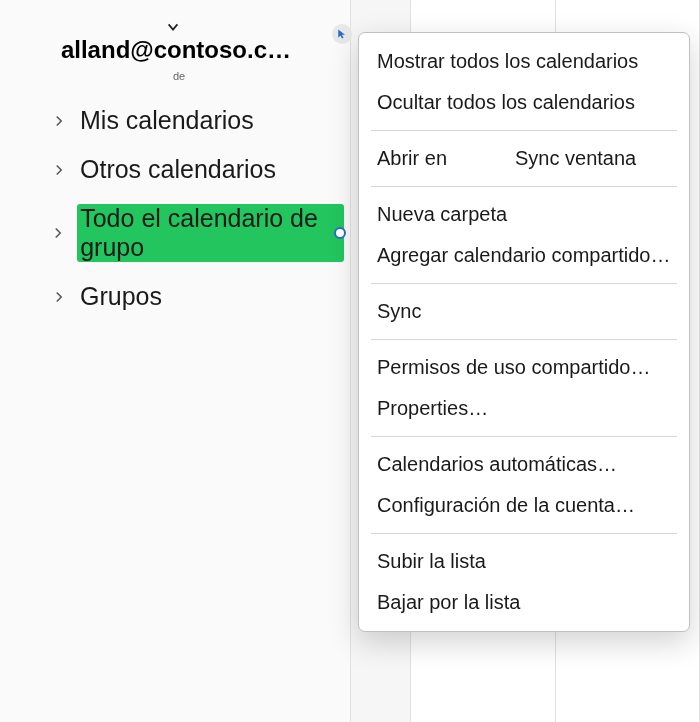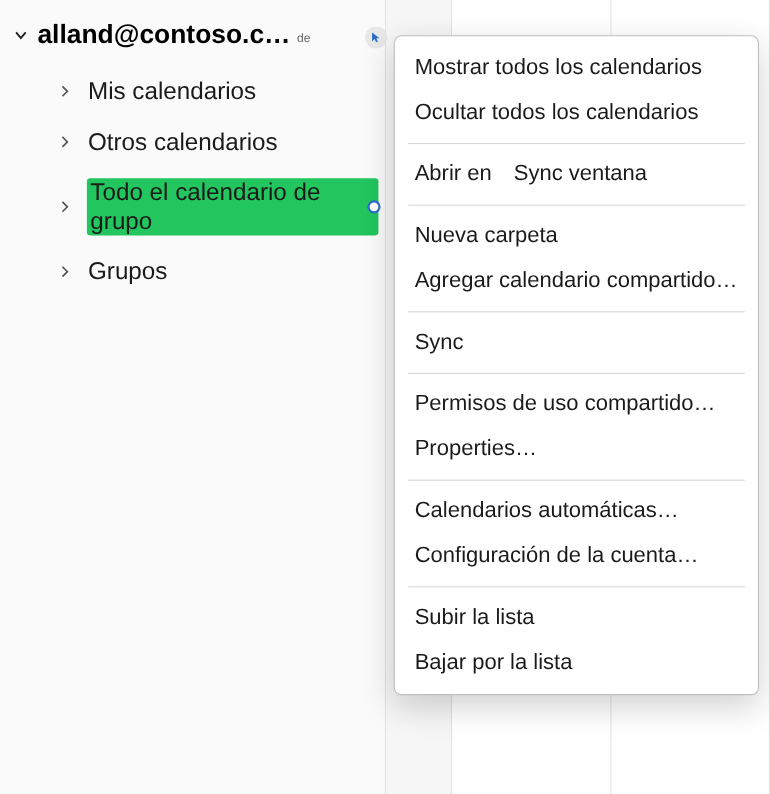--- a/index.html
+++ b/index.html
@@ -13,20 +13,21 @@
     }
     .sidebar {
       width: 350px;
       padding: 18px 0 0 0;
       background: #fafafa;
     }
     .account-row {
       display: flex;
       align-items: center;
       padding: 0 8px 14px 10px;
+      flex-direction: column;
     }
     .chevron-down {
       width: 18px;
       height: 18px;
       display: inline-flex;
       align-items: center;
       justify-content: center;
       margin-right: 6px;
       color: #333;
     }
@@ -43,21 +44,21 @@
       font-size: 11px;
       color: #666;
       margin-left: 6px;
       margin-top: 6px;
     }
     .tree-items { padding-left: 44px; }
     .tree-item {
       display: flex;
       align-items: center;
       padding: 10px 6px;
-      font-size: 22px;
+      font-size: 25px;
       color: #1a1a1a;
       cursor: pointer;
     }
     .chevron-right {
       width: 18px; height: 18px;
       display: inline-flex; align-items:center; justify-content:center;
       margin-right: 12px;
       color: #555;
     }
     .tree-item.selected .label-text {
@@ -94,20 +95,21 @@
       font-size: 20px;
       color: #1a1a1a;
       cursor: pointer;
       white-space: nowrap;
     }
     .menu-row {
       display: flex;
       align-items: baseline;
       padding: 9px 18px;
       font-size: 20px;
+      gap: 48px;
     }
     .menu-row .left { color: #1a1a1a; margin-right: 20px; }
     .menu-row .right { color: #1a1a1a; }
     .sep {
       height: 1px;
       background: #d6d6d6;
       margin: 7px 12px;
     }
 
     .bg-columns {

